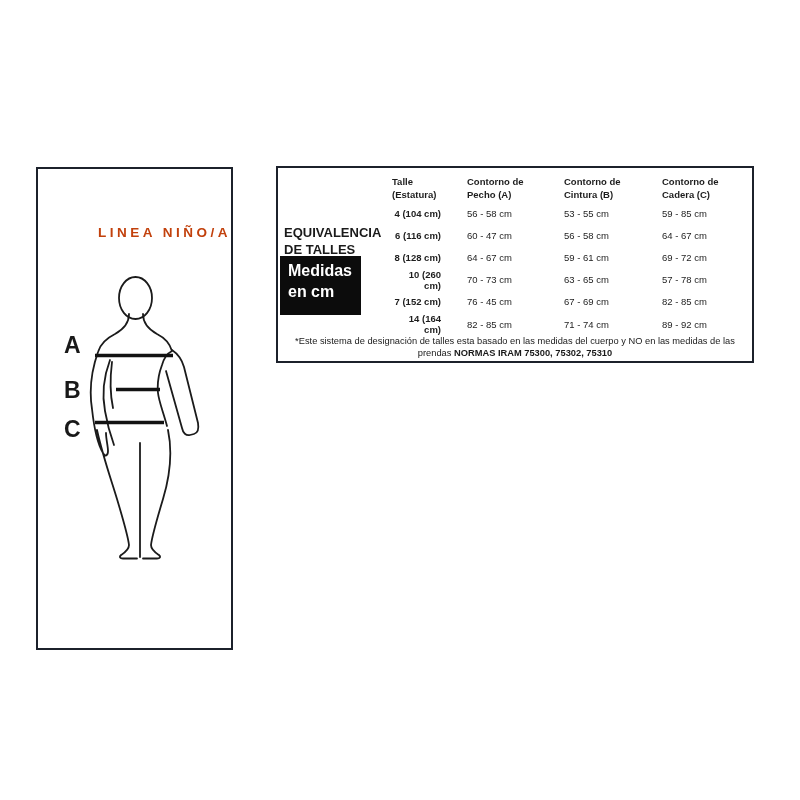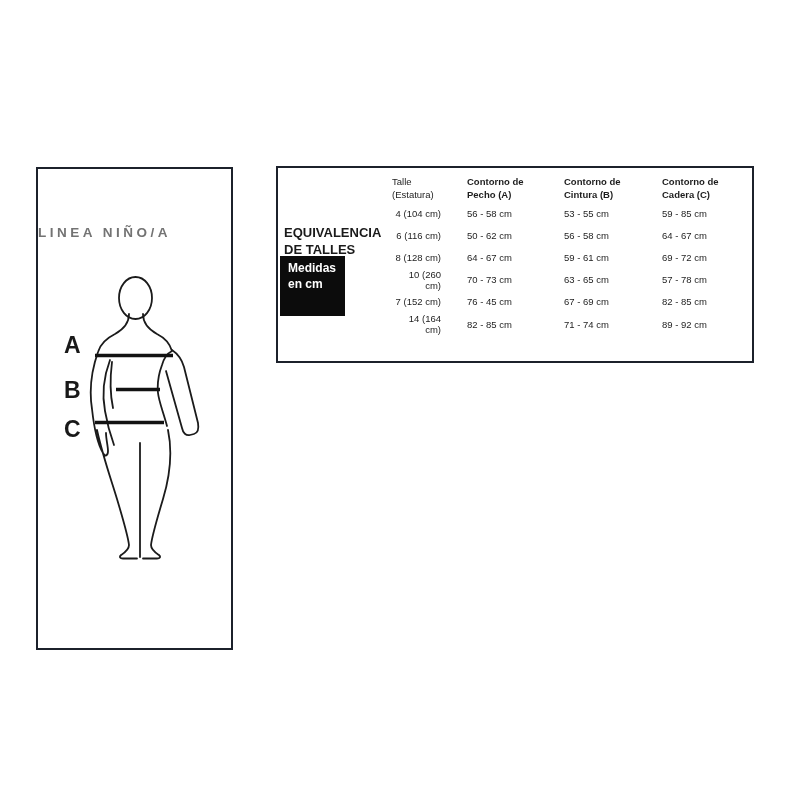--- a/index.html
+++ b/index.html
@@ -8,48 +8,48 @@
     font-family:"Liberation Sans", sans-serif; color:#1d1d1d;
     overflow:hidden;
   }
 
   
   .figure-panel {
     position:absolute; left:36px; top:167px; width:197px; height:483px;
     border:2px solid #1c212b; box-sizing:border-box; background:#fff;
   }
   .figure-title {
-    position:absolute; left:0; right:0; top:56px; text-align:left;
-    font-weight:bold; font-size:13.5px; letter-spacing:3.5px; color:#737373;
+    position:absolute; left:0; right:0; top:56px; text-align:right;
+    font-weight:bold; font-size:13.5px; letter-spacing:3.5px; color:#c2410c;
     white-space:nowrap;
   }
   svg.figure { position:absolute; left:0; top:0; width:193px; height:479px; }
   .outline { fill:none; stroke:#1b1b1b; stroke-width:1.8; stroke-linecap:round; }
   .measure { fill:none; stroke:#121212; stroke-width:3.4; }
   .abc-label { font-family:"Liberation Sans", sans-serif; font-weight:bold; font-size:23px; fill:#191919; }
 
   
   .table-panel {
     position:absolute; left:276px; top:166px; width:478px; height:197px;
     border:2.5px solid #1c212b; box-sizing:border-box; background:#fff;
   }
   .side-label {
     position:absolute; left:6px; top:57px; font-weight:bold; font-size:13px;
     line-height:1.3; white-space:pre-line; color:#1a1a1a;
   }
   .badge {
     position:absolute; left:2px; top:88px; background:#0c0c0c; color:#ffffff;
-    font-weight:bold; font-size:12px; line-height:1.3; padding:5px 9px 24px 8px;
+    font-weight:bold; font-size:16px; line-height:1.3; padding:5px 9px 12px 8px;
     white-space:pre-line;
   }
   .cols { position:absolute; left:114px; top:8px; font-size:9.5px; }
   .hrow { display:flex; height:26px; font-weight:bold; line-height:1.35; }
   .hrow .hc { white-space:pre-line; }
   .drow { display:flex; height:22.2px; align-items:center; }
-  .c1 { width:49px; text-align:right; font-weight:normal; }
+  .c1 { width:49px; text-align:right; font-weight:bold; }
   .hrow .c1 { text-align:left; }
   .c2 { margin-left:26px; width:97px; }
   .c3 { width:98px; }
   .c4 { width:95px; }
   .footnote {
     position:absolute; left:5px; right:5px; top:167px; text-align:center;
     font-size:9.3px; line-height:1.32; color:#1a1a1a;
   }
   .footnote b { font-weight:bold; }
 </style>
@@ -140,21 +140,21 @@
     </div>
 
     <div class="drow">
       <span class="c1">4 (104 cm)</span>
       <span class="c2">56 - 58 cm</span>
       <span class="c3">53 - 55 cm</span>
       <span class="c4">59 - 85 cm</span>
     </div>
     <div class="drow">
       <span class="c1">6 (116 cm)</span>
-      <span class="c2">50 - 62 cm</span>
+      <span class="c2">60 - 47 cm</span>
       <span class="c3">56 - 58 cm</span>
       <span class="c4">64 - 67 cm</span>
     </div>
     <div class="drow">
       <span class="c1">8 (128 cm)</span>
       <span class="c2">64 - 67 cm</span>
       <span class="c3">59 - 61 cm</span>
       <span class="c4">69 - 72 cm</span>
     </div>
     <div class="drow">
@@ -170,13 +170,14 @@
       <span class="c4">82 - 85 cm</span>
     </div>
     <div class="drow">
       <span class="c1">14 (164 cm)</span>
       <span class="c2">82 - 85 cm</span>
       <span class="c3">71 - 74 cm</span>
       <span class="c4">89 - 92 cm</span>
     </div>
   </div>
 
+  <div class="footnote"><span>*Este sistema de designación de talles esta basado en las medidas del cuerpo y NO en las medidas de las prendas</span> <b>NORMAS IRAM 75300, 75302, 75310</b></div>
 </div>
 
 </body></html>

